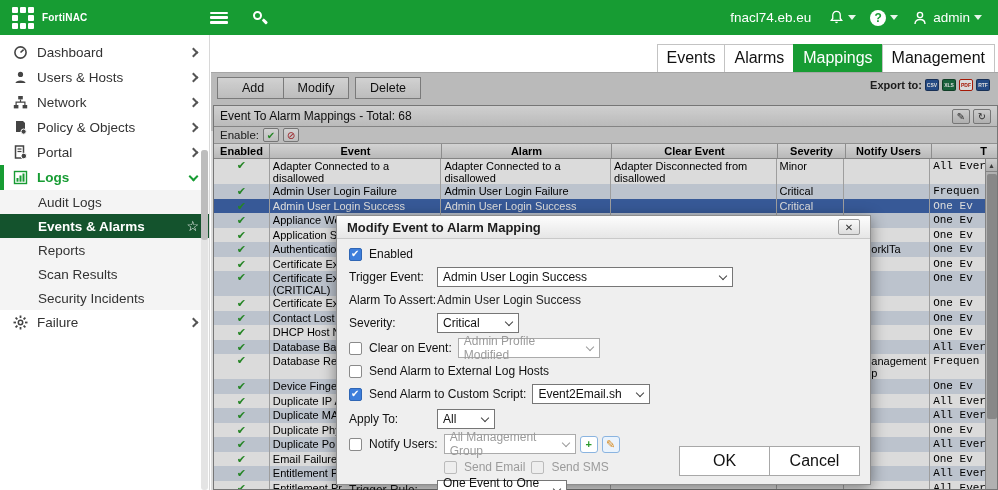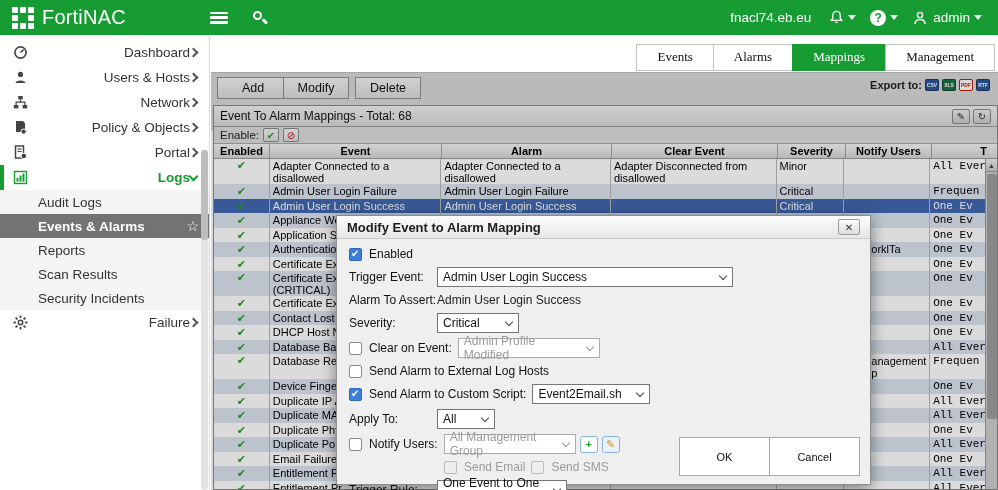--- a/index.html
+++ b/index.html
@@ -5,55 +5,55 @@
   * { margin:0; padding:0; box-sizing:border-box; }
   html,body { width:998px; height:490px; overflow:hidden; }
   body { font-family:"Liberation Sans","DejaVu Sans",sans-serif; position:relative; background:#fff; color:#222; }
 
   
   .topbar { position:absolute; left:0; top:0; width:998px; height:35px; background:#179c33; display:flex; align-items:center; color:#fff; z-index:200; }
   .brand { display:flex; align-items:center; gap:8px; padding-left:12px; width:198px; }
   .ftnt-logo { display:grid; grid-template-columns:6px 6px 6px; grid-template-rows:6px 6px 6px; gap:2px; }
   .ftnt-logo i { background:#fff; border-radius:1px; }
   .ftnt-logo i.blank { background:transparent; }
-  .brand-name { font-size:20px; font-weight:normal; letter-spacing:.2px; }
+  .brand-name { font-size:10px; font-weight:bold; letter-spacing:.2px; }
   .topbar-mid { display:flex; align-items:center; gap:24px; margin-left:12px; }
   .hamburger { width:18px; height:12px; display:flex; flex-direction:column; justify-content:space-between; cursor:pointer; }
   .hamburger i { height:2.5px; background:#fff; border-radius:1px; }
   .searchicon { width:16px; height:16px; position:relative; cursor:pointer; }
   .searchicon .lens { position:absolute; left:1px; top:1px; width:9px; height:9px; border:2.5px solid #fff; border-radius:50%; }
   .searchicon .stick { position:absolute; left:10px; top:10px; width:6px; height:2.5px; background:#fff; transform:rotate(45deg); border-radius:1px; }
   .topbar-right { margin-left:auto; display:flex; align-items:center; gap:14px; padding-right:16px; font-size:13.5px; }
   .caret { width:0; height:0; border-left:4px solid transparent; border-right:4px solid transparent; border-top:5px solid #fff; display:inline-block; margin-left:4px; opacity:.9; }
   .iconbtn { display:flex; align-items:center; cursor:pointer; }
   .bell { width:15px; height:15px; }
   .helpc { width:16px; height:16px; border-radius:50%; background:#fff; color:#179c33; font-weight:bold; font-size:12px; display:flex; align-items:center; justify-content:center; }
   .person { width:16px; height:16px; }
   .hostname { margin-right:4px; }
 
   
   .sidebar { position:absolute; left:0; top:35px; width:210px; bottom:0; background:#fff; border-right:1px solid #d8d8d8; z-index:150; font-size:13.5px; color:#333; }
-  .side-item { height:25px; display:flex; align-items:center; padding:0 10px 0 12px; cursor:pointer; position:relative;text-align:right; }
+  .side-item { height:25px; display:flex; align-items:center; padding:0 10px 0 12px; cursor:pointer; position:relative; }
   .side-item .sicon { width:16px; height:16px; margin-right:9px; display:flex; align-items:center; justify-content:center; color:#444; flex:none; }
   .side-item .lbl { flex:1; white-space:nowrap; }
   .chev-r { width:7px; height:7px; border-right:2px solid #555; border-bottom:2px solid #555; transform:rotate(-45deg); margin-right:2px; }
   .chev-d { width:7px; height:7px; border-right:2px solid #179c33; border-bottom:2px solid #179c33; transform:rotate(45deg); margin-right:2px; margin-top:-3px; }
   .side-item.logs { color:#179c33; font-weight:bold; border-left:4px solid #179c33; padding-left:8px; }
   .side-item.logs .sicon { color:#179c33; }
   .submenu { background:#f4f4f4; }
   .sub-item { height:24px; display:flex; align-items:center; padding:0 10px 0 38px; cursor:pointer; color:#333; }
-  .sub-item.selected { background:#737373; color:#fff; font-weight:bold; }
+  .sub-item.selected { background:#14532d; color:#fff; font-weight:bold; }
   .sub-item .star { margin-left:auto; font-size:14px; font-weight:normal; }
   .side-scroll { position:absolute; right:1px; top:115px; bottom:0; width:7px; background:#e4e4e4; border-radius:3px; }
   .side-scroll .thumb { position:absolute; top:0; width:7px; height:90px; background:#bdbdbd; border-radius:3px; }
 
   
   .content { position:absolute; left:211px; top:35px; right:0; bottom:0; background:#fff; }
   .tabs { position:absolute; top:9px; right:3px; display:flex; }
-  .tab { border:1px solid #c3c3c3; background:#fff; color:#111; font-size:13px; padding:4px 20px 5px; margin-left:-1px; cursor:pointer; white-space:nowrap;font-family:Liberation Serif, serif; }
+  .tab { border:1px solid #c3c3c3; background:#fff; color:#111; font-size:16px; padding:4px 9px 5px; margin-left:-1px; cursor:pointer; white-space:nowrap; }
   .tab.active { background:#179c33; border-color:#179c33; color:#fff; }
 
   .toolbar { position:absolute; left:0; right:0; top:37px; height:59px; background:#d9d9d9; border-top:1px solid #c2c2c2; }
   .tbtn { position:absolute; top:4px; height:22px; background:linear-gradient(#f4f4f4,#dcdcdc); border:1px solid #8f8f8f; font-size:12.5px; font-family:inherit; cursor:pointer; color:#111; }
   .tbtn.add { left:6px; width:72px; }
   .tbtn.modify { left:72px; width:66px; }
   .tbtn.delete { left:144px; width:66px; }
   .exportbox { position:absolute; right:8px; top:6px; display:flex; align-items:center; gap:3px; font-size:11px; font-weight:bold; color:#222;margin-left:19px; }
   .xicon { width:14px; height:12px; border-radius:2px; color:#fff; font-size:5px; font-weight:bold; display:flex; align-items:center; justify-content:center; cursor:pointer; border:1px solid rgba(0,0,0,.35); }
   .xicon.csv { background:#2b579a; }
@@ -106,21 +106,21 @@
   .dd.disabled { color:#9b9b9b; border-color:#ababab; cursor:default; }
   .dd.disabled .chevd { border-color:#9b9b9b; }
   .w-trigger{width:296px;} .w-sev{width:82px;} .w-clear{width:142px;} .w-script{width:118px;} .w-apply{width:58px;} .w-notify{width:132px;} .w-rule{width:130px;}
   .cblabel { color:#111; margin-right:6px; }
   .graytext { color:#9b9b9b; }
   .mini-ico { width:18px; height:17px; border:1px solid #8ab4e0; border-radius:3px; background:#eaf3fc; margin-left:4px; display:flex; align-items:center; justify-content:center; font-size:11px; cursor:pointer; }
   .mini-ico.new { color:#2c9b2c; font-weight:bold; background:#fff; }
   .mini-ico.edit { color:#d78a1e; }
   .indent { margin-left:95px; }
   .dlg-buttons { position:absolute; right:10px; bottom:8px; display:flex; }
-  .dbtn { width:91px; height:39px; background:#fff; border:1px solid #a8a8a8; font-size:11px; font-family:inherit; color:#111; cursor:pointer; }
+  .dbtn { width:91px; height:30px; background:#fff; border:1px solid #a8a8a8; font-size:16px; font-family:inherit; color:#111; cursor:pointer; }
   .dbtn + .dbtn { margin-left:-1px; }
 
   
   svg.sic { display:block; }
 </style>
 </head>
 <body>
 
 <div class="topbar">
   <div class="brand">

